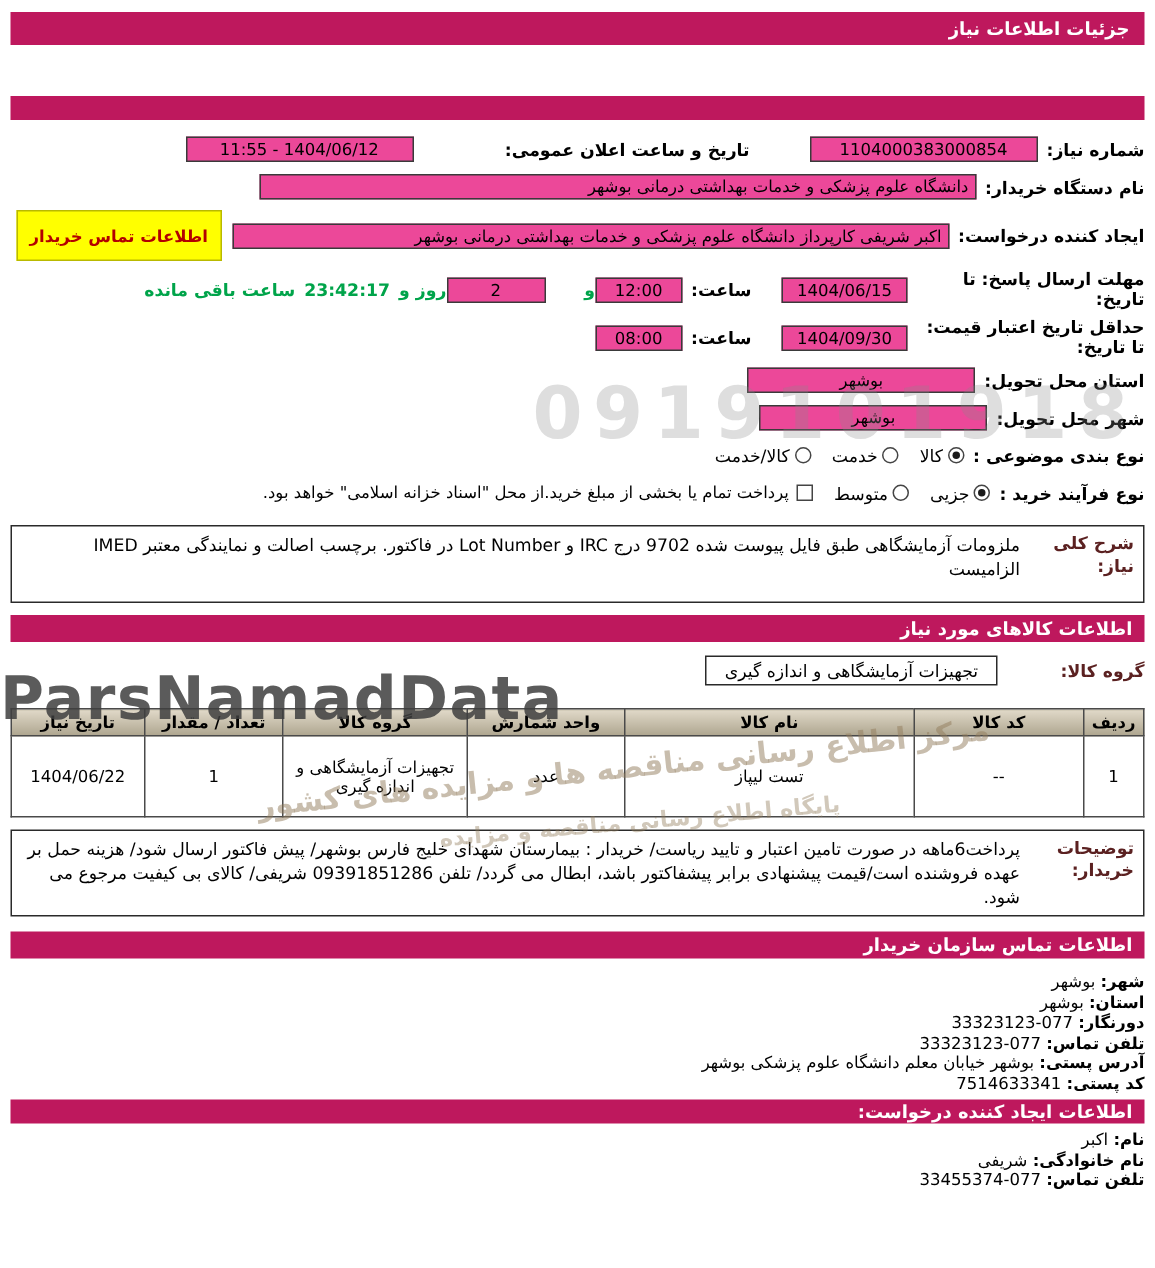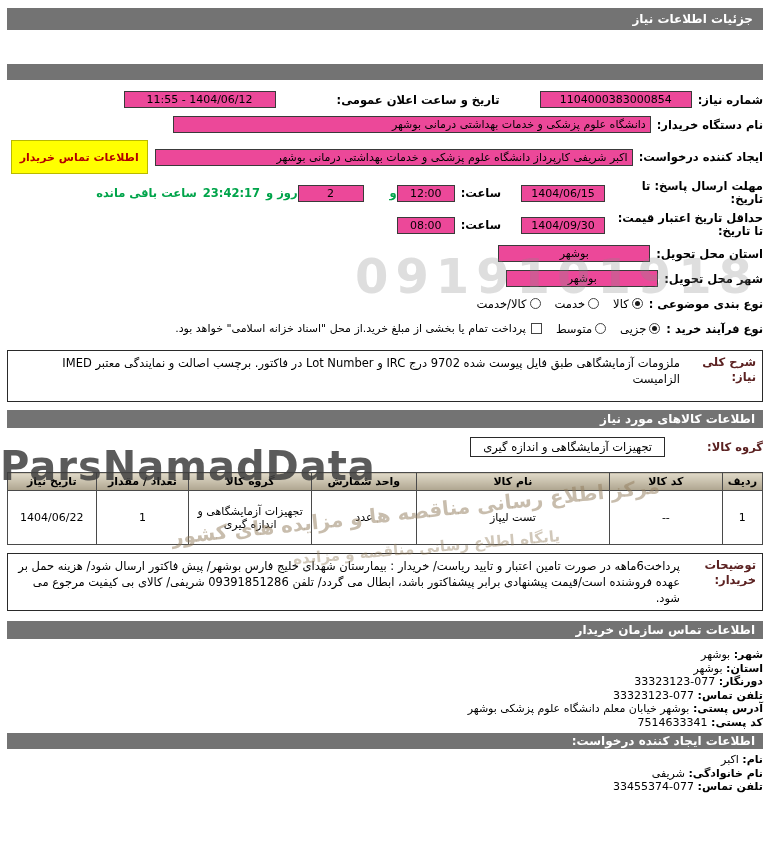--- a/index.html
+++ b/index.html
@@ -3,21 +3,21 @@
 <meta charset="utf-8">
 <title>جزئیات اطلاعات نیاز</title>
 <style>
   *{margin:0;padding:0;box-sizing:border-box}
   html,body{background:#ffffff}
   body{width:770px;height:845px;font-family:"DejaVu Sans","Liberation Sans",sans-serif}
   .page{position:relative;width:770px;height:845px;direction:rtl;overflow:hidden;
         font-size:11.5px;color:#000;padding:8px 7px 0 7px;background:#fff}
 
   
-  .bar{background:#737373;color:#fff}
+  .bar{background:#be185d;color:#fff}
   .title-bar{height:22px;line-height:22px;padding:0 10px;font-weight:bold;font-size:12px}
   .sub-bar{height:16px;margin-top:34px}
   .sec-bar{height:18px;line-height:18px;padding:0 8px;font-weight:bold;font-size:12px;margin-top:8px;position:relative;z-index:2}
 
   
   .form{margin-top:10px;position:relative;z-index:2}
   .frow{display:flex;align-items:center;margin-bottom:6px;min-height:19px}
   .lbl{font-weight:bold;white-space:nowrap;margin-left:6px}
   .lblcol{font-weight:bold;width:152px;flex:none;margin-left:6px;line-height:13px}
   .field{display:inline-flex;align-items:center;justify-content:center;border:1px solid #3a3a3a;

